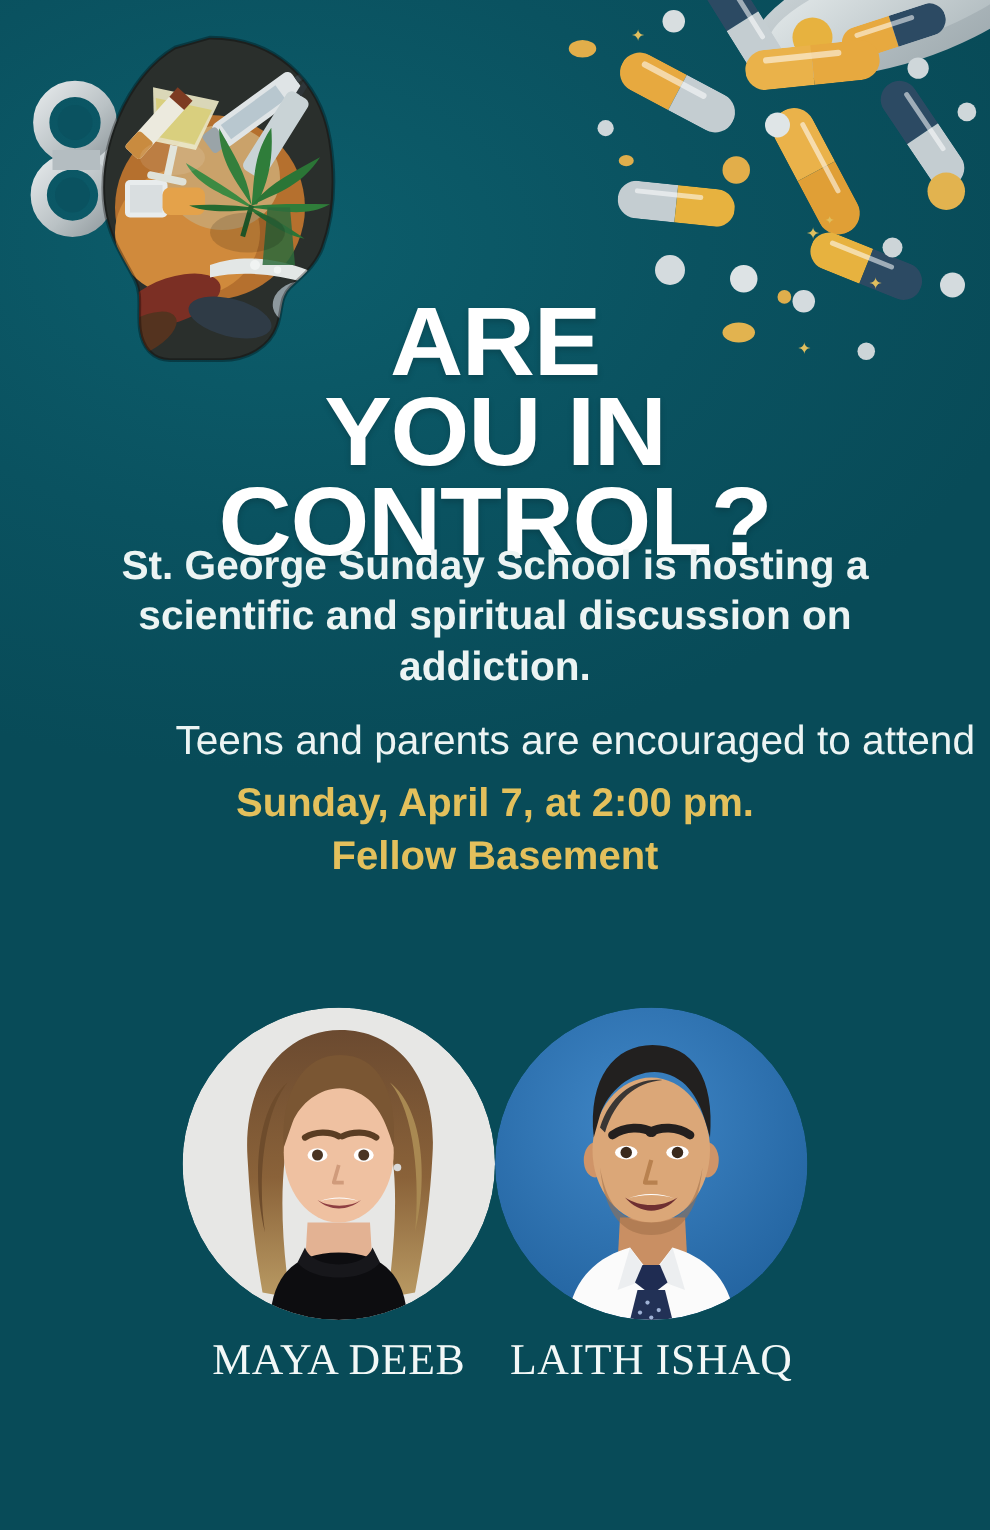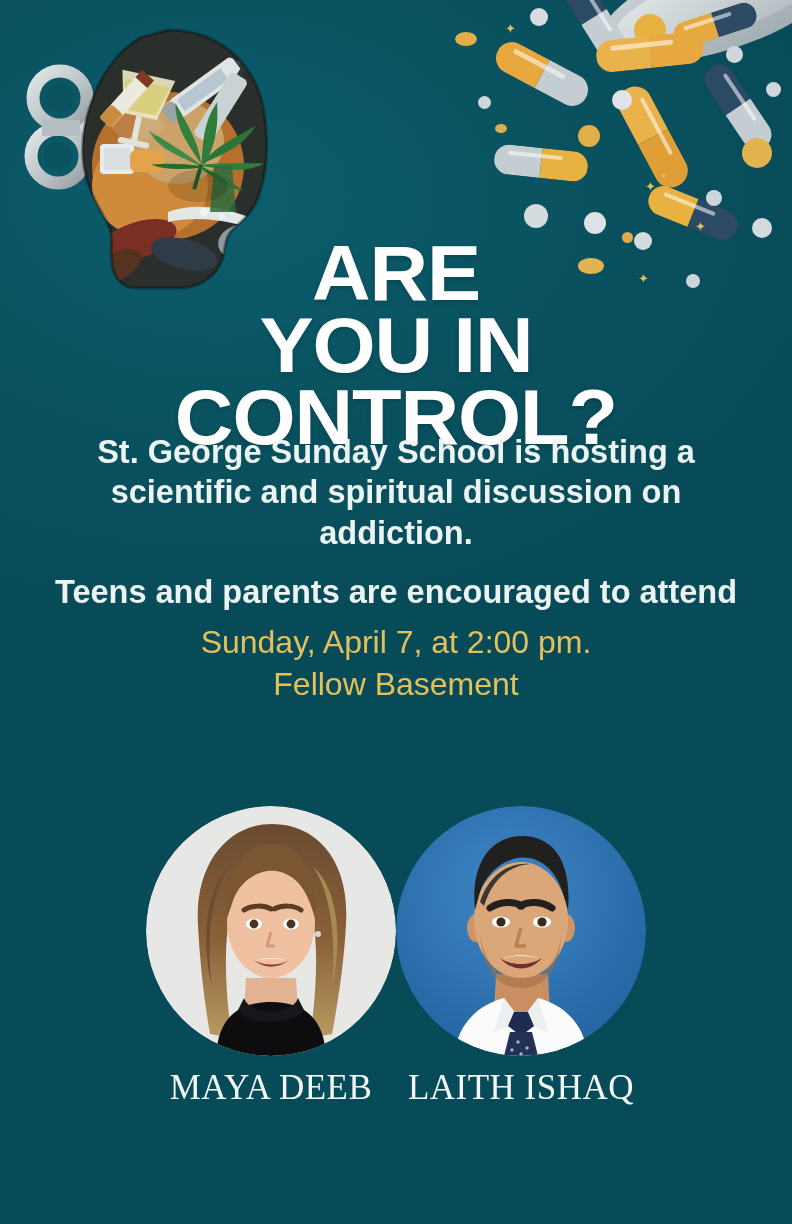--- a/index.html
+++ b/index.html
@@ -62,26 +62,26 @@
     text-align:center;
     color:#ecf4f3;
     font-size:32.5px;
     line-height:1.24;
     font-weight:400;
     z-index:6;
   }
   .body-copy .l{display:block;font-weight:bold;}
   .body-line-2{
     position:absolute;left:12px;right:12px;top:572px;
-    text-align:center;color:#ecf4f3;font-size:32.5px;line-height:1.24;z-index:6;font-weight:bold;
+    text-align:right;color:#ecf4f3;font-size:32.5px;line-height:1.24;z-index:6;
   }
   .date-block{
     position:absolute;left:26px;right:26px;top:622px;
     text-align:center;color:#e3c05c;
-    font-size:32px;line-height:1.3;z-index:6;
+    font-size:32px;line-height:1.3;z-index:6;font-weight:bold;
   }
   .date-block .l{display:block;}
 
   .moderators-title{
     position:absolute;left:0;right:0;top:730px;
     text-align:center;color:#ffffff;
     font-weight:bold;font-size:46px;letter-spacing:-.5px;z-index:6;
   }
 
   

